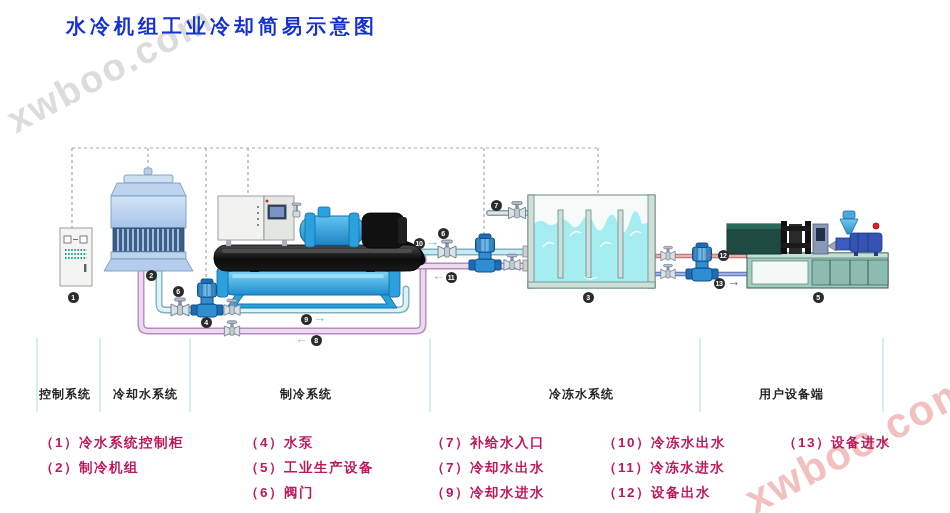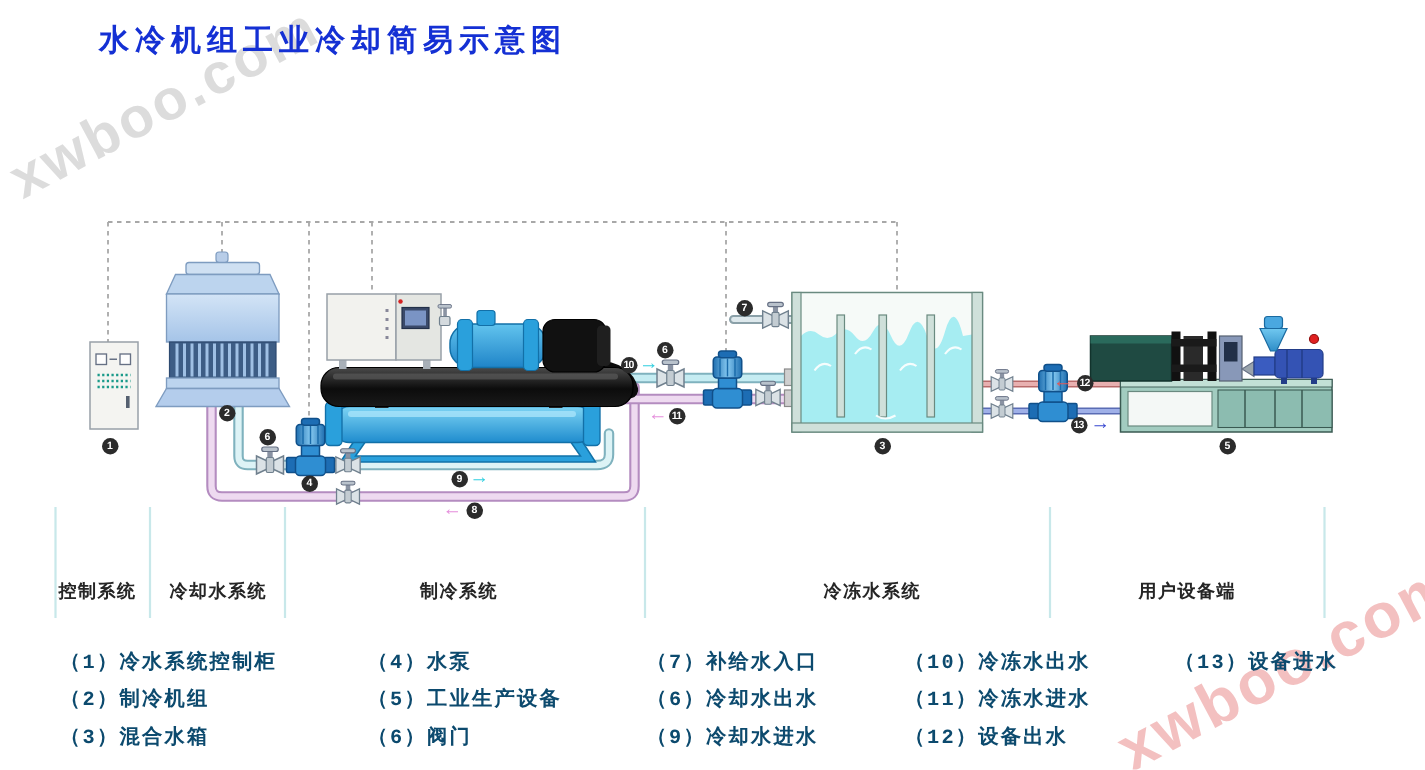--- a/index.html
+++ b/index.html
@@ -19,21 +19,21 @@
   #page-title{
     position:absolute;left:66px;top:13px;z-index:3;
     font-size:20px;font-weight:bold;color:#1430d4;letter-spacing:4px;font-family:Liberation Mono, monospace;
   }
   .section-label{
     position:absolute;top:386px;z-index:3;font-size:12px;font-weight:bold;
     color:#252525;letter-spacing:1px;text-align:center;
   }
   .legend-col{
     position:absolute;top:430px;z-index:3;font-size:13.5px;font-weight:bold;
-    color:#0c4a6e;letter-spacing:1.5px;line-height:25px;white-space:nowrap;font-family:Liberation Mono, monospace;
+    color:#be185d;letter-spacing:1.5px;line-height:25px;white-space:nowrap;
   }
   .mk{
     position:absolute;z-index:4;width:11px;height:11px;border-radius:50%;
     background:#2b2b2b;color:#ffffff;font-size:7px;font-weight:bold;
     line-height:11px;text-align:center;letter-spacing:-0.5px;
   }
   .arrow{
     position:absolute;z-index:4;font-size:13px;font-weight:bold;line-height:14px;
   }
   .ar-cyan{color:#35d0e0;} .ar-pink{color:#e590dc;}
@@ -277,30 +277,29 @@
 
 <div class="section-label" style="left:37px;width:56px;">控制系统</div>
 <div class="section-label" style="left:100px;width:91px;">冷却水系统</div>
 <div class="section-label" style="left:190px;width:232px;">制冷系统</div>
 <div class="section-label" style="left:430px;width:303px;">冷冻水系统</div>
 <div class="section-label" style="left:700px;width:183px;">用户设备端</div>
 
 <div class="legend-col" style="left:40px;">
   <div>（1）冷水系统控制柜</div>
   <div>（2）制冷机组</div>
-  <div>（3）混合水箱</div>
 </div>
 <div class="legend-col" style="left:245px;">
   <div>（4）水泵</div>
   <div>（5）工业生产设备</div>
   <div>（6）阀门</div>
 </div>
 <div class="legend-col" style="left:431px;">
   <div>（7）补给水入口</div>
-  <div>（6）冷却水出水</div>
+  <div>（7）冷却水出水</div>
   <div>（9）冷却水进水</div>
 </div>
 <div class="legend-col" style="left:603px;">
   <div>（10）冷冻水出水</div>
   <div>（11）冷冻水进水</div>
   <div>（12）设备出水</div>
 </div>
 <div class="legend-col" style="left:783px;">
   <div>（13）设备进水</div>
 </div>

